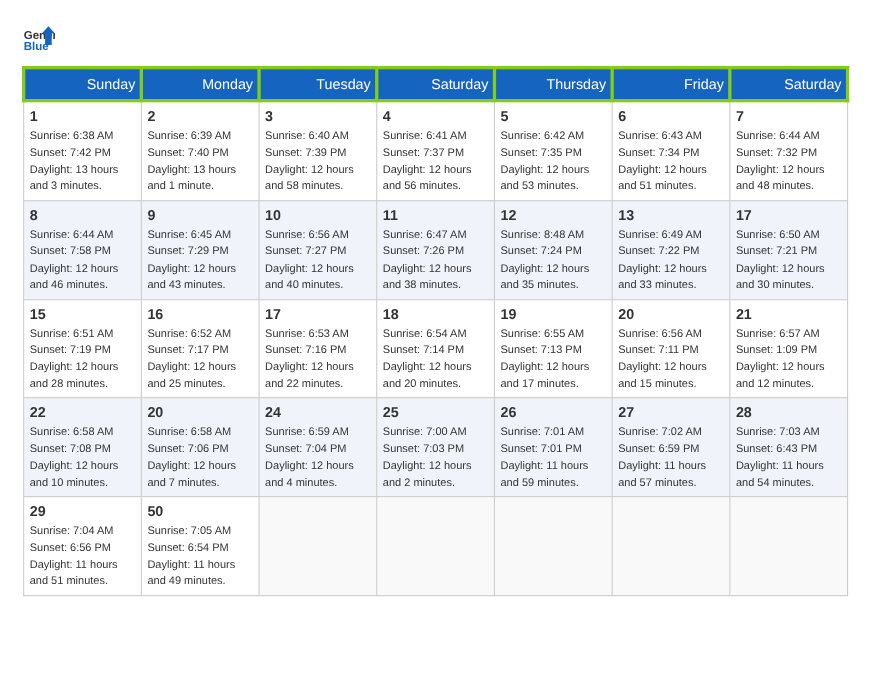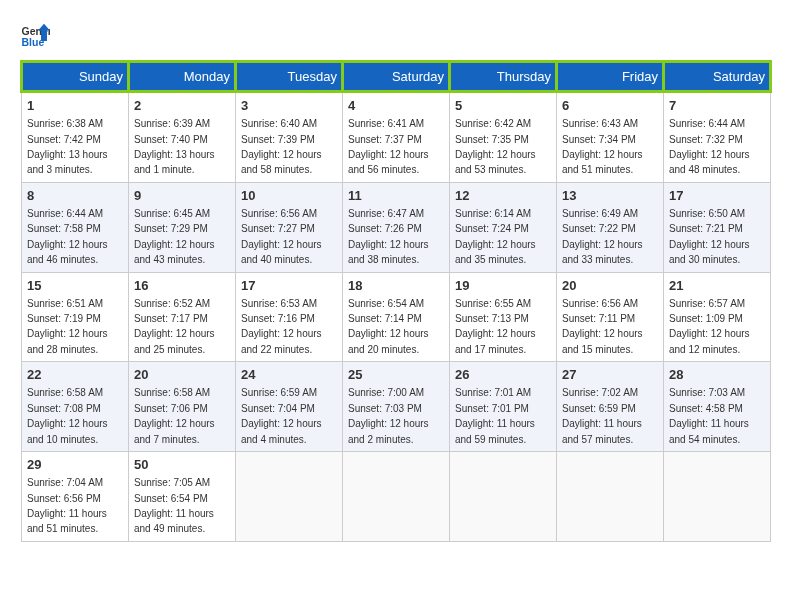--- a/index.html
+++ b/index.html
@@ -178,21 +178,21 @@
           <span class="day-info">Daylight: 12 hours and 40 minutes.</span>
         </td>
         <td>
           <span class="day-num">11</span>
           <span class="day-info">Sunrise: 6:47 AM</span><br>
           <span class="day-info">Sunset: 7:26 PM</span><br>
           <span class="day-info">Daylight: 12 hours and 38 minutes.</span>
         </td>
         <td>
           <span class="day-num">12</span>
-          <span class="day-info">Sunrise: 6:14 AM</span><br>
+          <span class="day-info">Sunrise: 8:48 AM</span><br>
           <span class="day-info">Sunset: 7:24 PM</span><br>
           <span class="day-info">Daylight: 12 hours and 35 minutes.</span>
         </td>
         <td>
           <span class="day-num">13</span>
           <span class="day-info">Sunrise: 6:49 AM</span><br>
           <span class="day-info">Sunset: 7:22 PM</span><br>
           <span class="day-info">Daylight: 12 hours and 33 minutes.</span>
         </td>
         <td>
@@ -279,21 +279,21 @@
         </td>
         <td>
           <span class="day-num">27</span>
           <span class="day-info">Sunrise: 7:02 AM</span><br>
           <span class="day-info">Sunset: 6:59 PM</span><br>
           <span class="day-info">Daylight: 11 hours and 57 minutes.</span>
         </td>
         <td>
           <span class="day-num">28</span>
           <span class="day-info">Sunrise: 7:03 AM</span><br>
-          <span class="day-info">Sunset: 4:58 PM</span><br>
+          <span class="day-info">Sunset: 6:43 PM</span><br>
           <span class="day-info">Daylight: 11 hours and 54 minutes.</span>
         </td>
       </tr>
       <tr class="row-white">
         <td>
           <span class="day-num">29</span>
           <span class="day-info">Sunrise: 7:04 AM</span><br>
           <span class="day-info">Sunset: 6:56 PM</span><br>
           <span class="day-info">Daylight: 11 hours and 51 minutes.</span>
         </td>

